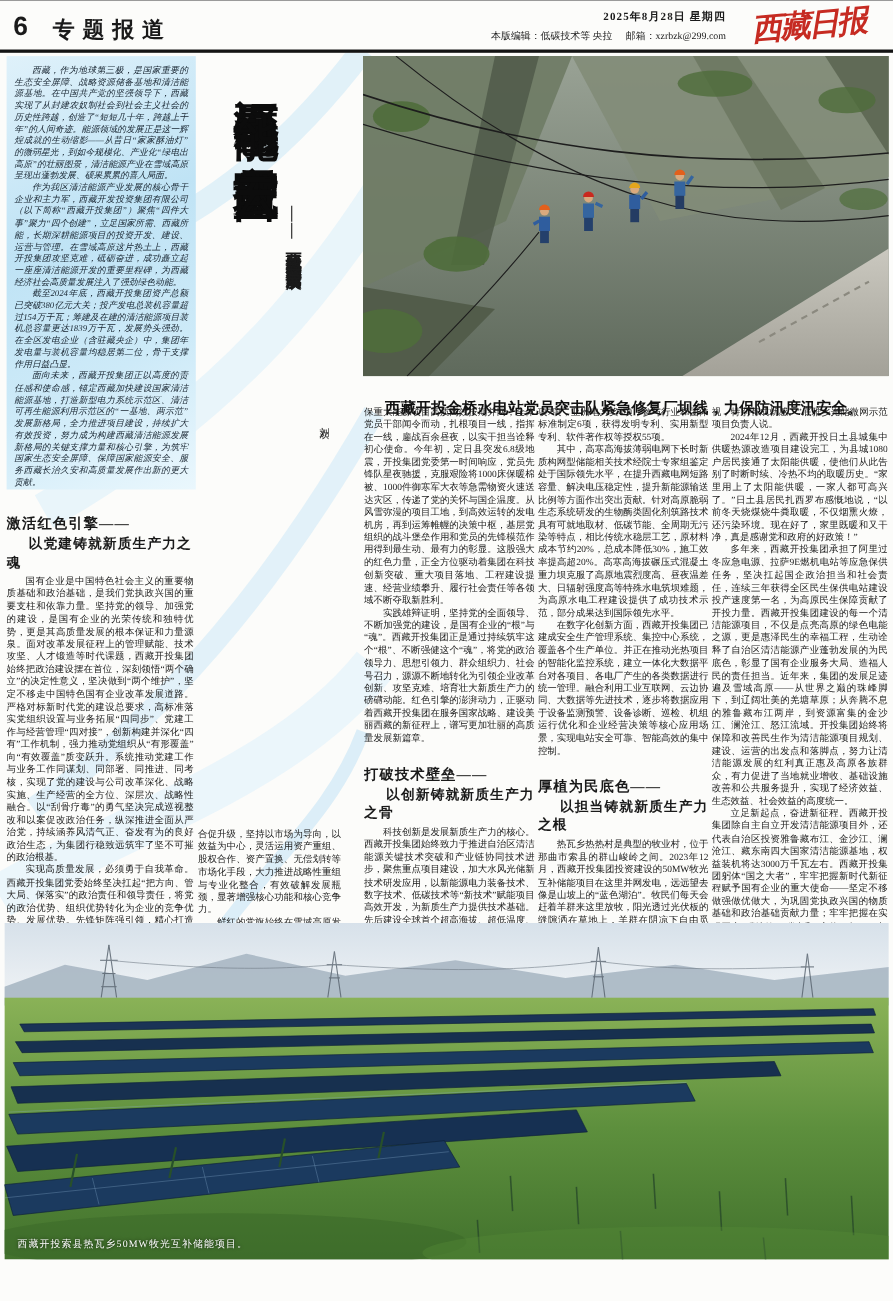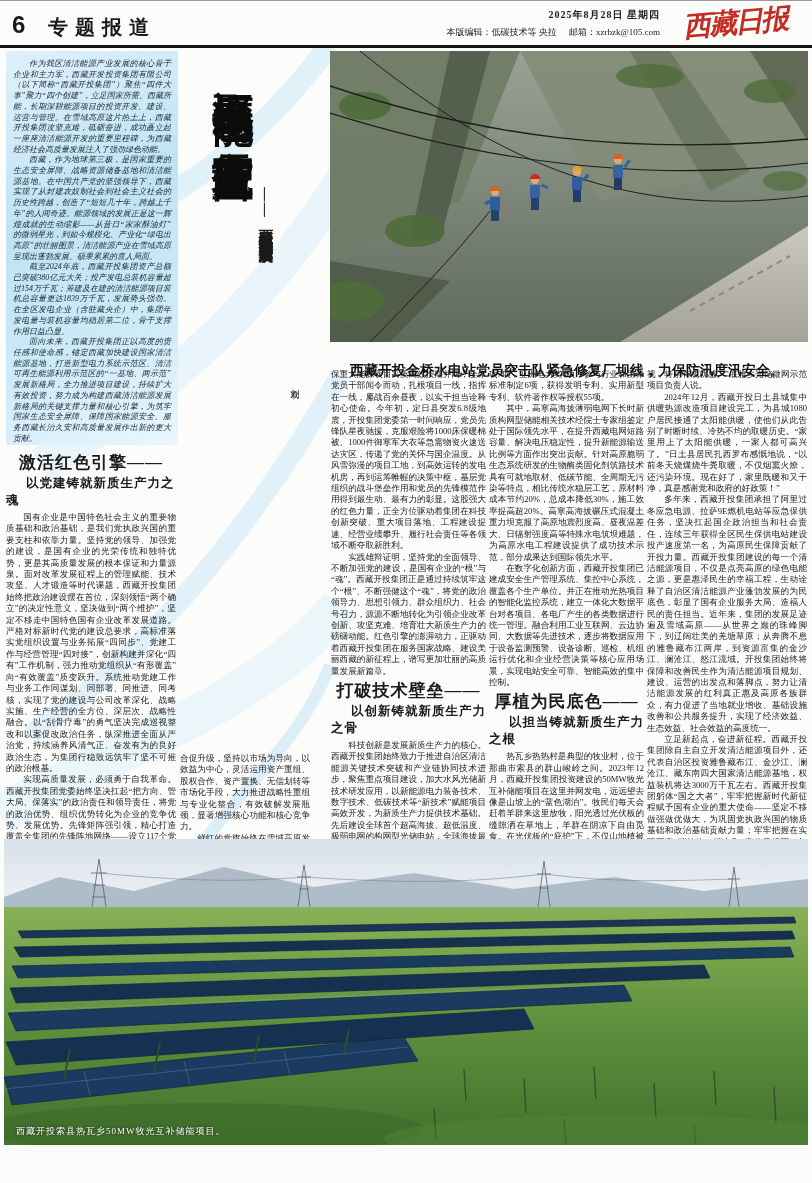--- a/index.html
+++ b/index.html
@@ -43,21 +43,21 @@
                   font-size:9px;letter-spacing:1px;text-shadow:0 0 3px rgba(0,0,0,.8);}
   
   .col{position:absolute;z-index:2;overflow:hidden;}
   .col-left{left:6px;top:448px;width:170px;height:404px;}
   .col-mid{left:180px;top:752px;width:130px;height:101px;}
   .col-a{left:331px;top:368px;width:155px;height:507px;}
   .col-b{left:489px;top:368px;width:155px;height:507px;}
   .col-c{left:647px;top:368px;width:160px;height:507px;}
   .paras p{margin:0;font-size:8.6px;line-height:11.4px;text-align:justify;text-indent:2em;}
   .flush p:first-child{text-indent:0;}
-  .kicker{margin:2px 0 1px;font-size:17px;font-weight:bold;font-family:"Liberation Serif",serif;letter-spacing:1px;text-align:center;}
+  .kicker{margin:18px 0 1px;font-size:13px;font-weight:bold;font-family:"Liberation Serif",serif;letter-spacing:1px;}
   .sec-title{margin:0 0 3px;font-size:12.5px;font-weight:bold;text-indent:1.6em;letter-spacing:1px;
              font-family:"Liberation Sans",sans-serif;}
 </style>
 </head>
 <body>
 
 <div class="page">
 
   <svg class="deco" width="812" height="830" viewBox="0 0 812 830">
     <path d="M330,0 C240,120 140,180 20,210" stroke="#d9edf8" stroke-width="22" fill="none" opacity="0.8"></path>
@@ -66,29 +66,29 @@
     <path d="M0,770 C120,700 260,660 340,560" stroke="#e6f4fb" stroke-width="40" fill="none" opacity="0.8"></path>
     <path d="M180,830 C240,740 300,700 330,620" stroke="#cfe8f6" stroke-width="12" fill="none" opacity="0.7"></path>
   </svg>
 
   <header class="page-header">
     <span class="pagenum">6</span>
     <span class="section-name">专题报道</span>
     <div class="dateline">2025年8月28日 星期四</div>
     <div class="editline">
       <span>本版编辑：低碳技术等 央拉</span>
-      <span>邮箱：xzrbzk@105.com</span>
+      <span>邮箱：xzrbzk@299.com</span>
     </div>
     <div class="masthead">西藏日报</div>
   </header>
 
   <section class="intro-box">
     <div class="intro-paras">
+        <p>西藏，作为地球第三极，是国家重要的生态安全屏障、战略资源储备基地和清洁能源基地。在中国共产党的坚强领导下，西藏实现了从封建农奴制社会到社会主义社会的历史性跨越，创造了“短短几十年，跨越上千年”的人间奇迹。能源领域的发展正是这一辉煌成就的生动缩影——从昔日“家家酥油灯”的微弱星光，到如今规模化、产业化“绿电出高原”的壮丽图景，清洁能源产业在雪域高原呈现出蓬勃发展、硕果累累的喜人局面。</p>
         <p>作为我区清洁能源产业发展的核心骨干企业和主力军，西藏开发投资集团有限公司（以下简称“西藏开投集团”）聚焦“四件大事”聚力“四个创建”，立足国家所需、西藏所能，长期深耕能源项目的投资开发、建设、运营与管理。在雪域高原这片热土上，西藏开投集团攻坚克难，砥砺奋进，成功矗立起一座座清洁能源开发的重要里程碑，为西藏经济社会高质量发展注入了强劲绿色动能。</p>
-        <p>西藏，作为地球第三极，是国家重要的生态安全屏障、战略资源储备基地和清洁能源基地。在中国共产党的坚强领导下，西藏实现了从封建农奴制社会到社会主义社会的历史性跨越，创造了“短短几十年，跨越上千年”的人间奇迹。能源领域的发展正是这一辉煌成就的生动缩影——从昔日“家家酥油灯”的微弱星光，到如今规模化、产业化“绿电出高原”的壮丽图景，清洁能源产业在雪域高原呈现出蓬勃发展、硕果累累的喜人局面。</p>
         <p>截至2024年底，西藏开投集团资产总额已突破380亿元大关；投产发电总装机容量超过154万千瓦；筹建及在建的清洁能源项目装机总容量更达1839万千瓦，发展势头强劲。在全区发电企业（含驻藏央企）中，集团年发电量与装机容量均稳居第二位，骨干支撑作用日益凸显。</p>
         <p>面向未来，西藏开投集团正以高度的责任感和使命感，锚定西藏加快建设国家清洁能源基地，打造新型电力系统示范区、清洁可再生能源利用示范区的“一基地、两示范”发展新格局，全力推进项目建设，持续扩大有效投资，努力成为构建西藏清洁能源发展新格局的关键支撑力量和核心引擎，为筑牢国家生态安全屏障、保障国家能源安全、服务西藏长治久安和高质量发展作出新的更大贡献。</p>
       </div>
   </section>
 
   <h1 class="headline-main">汇聚高原绿色动能　守护雪域蓝天白云</h1>
   <div class="headline-sub">——西藏开投集团以新质生产力助力西藏高质量发展</div>
   <div class="headline-author">刘欢</div>
 
   <figure class="photo-top">

